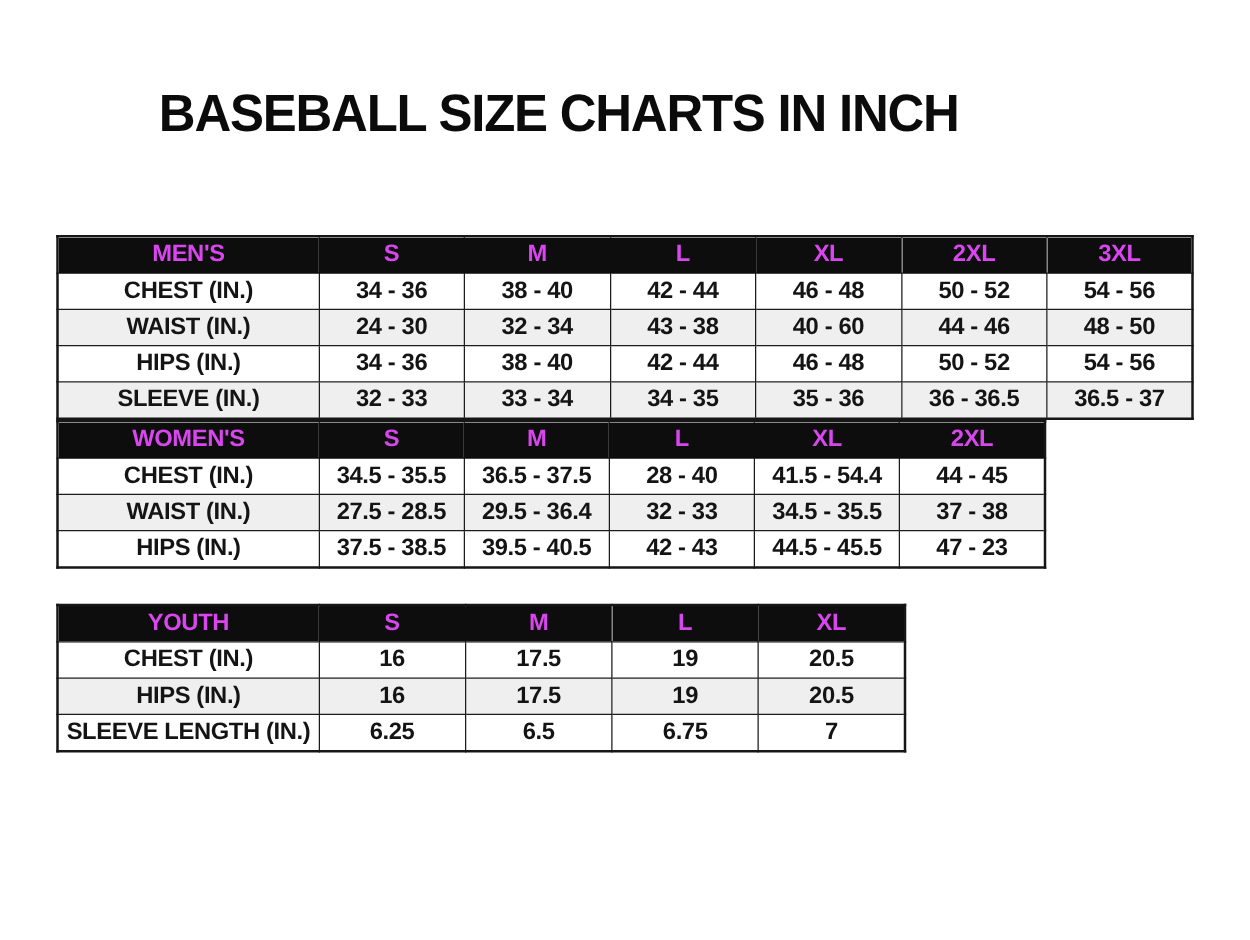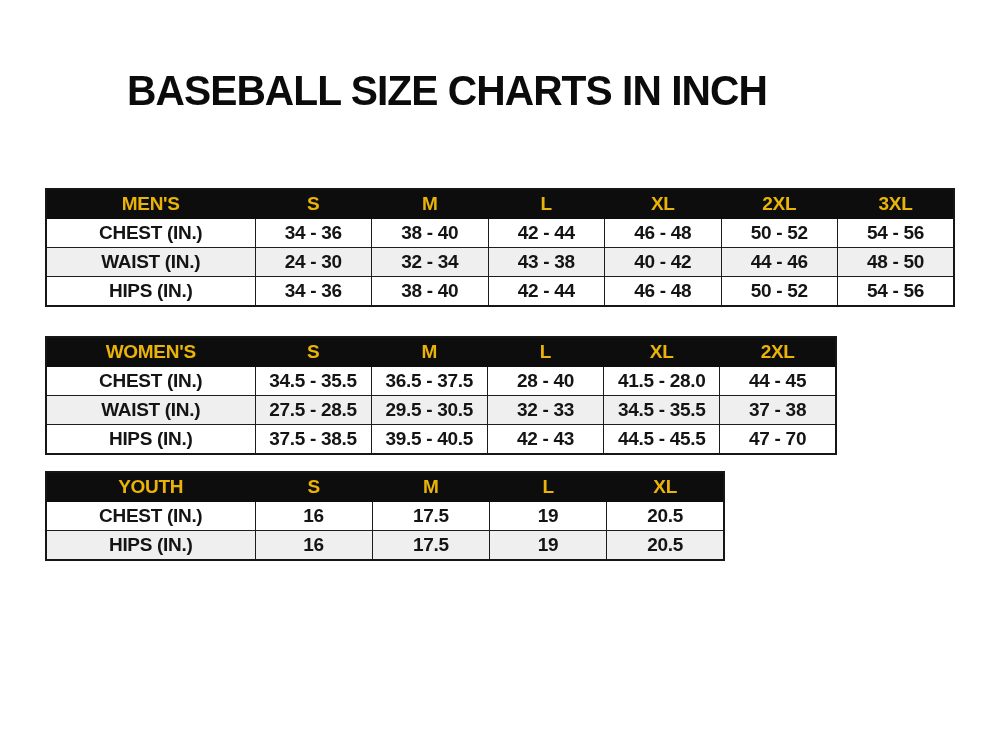--- a/index.html
+++ b/index.html
@@ -30,39 +30,39 @@
   }
   .charts {
     padding-left: 45px;
   }
   table.size-table {
     border-collapse: collapse;
     table-layout: fixed;
     border: 2px solid #161616;
   }
   table.men   { width: 910px; margin-top: 76px; }
-  table.women { width: 792px; margin-top: 29px; }
-  table.youth { width: 680px; margin-top: 16px; }
+  table.women { width: 792px; }
+  table.youth { width: 680px; margin-top: 28px; }
   col.label-col { width: 209px; }
   th, td {
     border: 1px solid #1c1c1c;
     height: 28px;
     padding: 0 2px;
     text-align: center;
     vertical-align: middle;
     font-weight: bold;
     font-size: 19px;
     letter-spacing: -0.3px;
     color: #141414;
     white-space: nowrap;
     overflow: hidden;
   }
   thead th {
     background: #0d0d0d;
-    color: #eab308;
+    color: #d946ef;
     border-color: #0d0d0d;
     font-size: 19px;
   }
   tbody tr:nth-child(odd)  { background: #ffffff; }
   tbody tr:nth-child(even) { background: #efefef; }
 </style>
 </head>
 <body>
 
 <div class="page">
@@ -95,33 +95,42 @@
           <td>42 - 44</td>
           <td>46 - 48</td>
           <td>50 - 52</td>
           <td>54 - 56</td>
         </tr>
         <tr>
           <td>WAIST (IN.)</td>
           <td>24 - 30</td>
           <td>32 - 34</td>
           <td>43 - 38</td>
-          <td>40 - 42</td>
+          <td>40 - 60</td>
           <td>44 - 46</td>
           <td>48 - 50</td>
         </tr>
         <tr>
           <td>HIPS (IN.)</td>
           <td>34 - 36</td>
           <td>38 - 40</td>
           <td>42 - 44</td>
           <td>46 - 48</td>
           <td>50 - 52</td>
           <td>54 - 56</td>
         </tr>
+        <tr>
+          <td>SLEEVE (IN.)</td>
+          <td>32 - 33</td>
+          <td>33 - 34</td>
+          <td>34 - 35</td>
+          <td>35 - 36</td>
+          <td>36 - 36.5</td>
+          <td>36.5 - 37</td>
+        </tr>
       </tbody>
     </table>
 
     <table class="size-table women">
       <colgroup>
           <col class="label-col">
           <col span="5">
         </colgroup>
       <thead>
         <tr>
@@ -132,38 +141,38 @@
           <th>XL</th>
           <th>2XL</th>
         </tr>
       </thead>
       <tbody>
         <tr>
           <td>CHEST (IN.)</td>
           <td>34.5 - 35.5</td>
           <td>36.5 - 37.5</td>
           <td>28 - 40</td>
-          <td>41.5 - 28.0</td>
+          <td>41.5 - 54.4</td>
           <td>44 - 45</td>
         </tr>
         <tr>
           <td>WAIST (IN.)</td>
           <td>27.5 - 28.5</td>
-          <td>29.5 - 30.5</td>
+          <td>29.5 - 36.4</td>
           <td>32 - 33</td>
           <td>34.5 - 35.5</td>
           <td>37 - 38</td>
         </tr>
         <tr>
           <td>HIPS (IN.)</td>
           <td>37.5 - 38.5</td>
           <td>39.5 - 40.5</td>
           <td>42 - 43</td>
           <td>44.5 - 45.5</td>
-          <td>47 - 70</td>
+          <td>47 - 23</td>
         </tr>
       </tbody>
     </table>
 
     <table class="size-table youth">
       <colgroup>
           <col class="label-col">
           <col span="4">
         </colgroup>
       <thead>
@@ -183,17 +192,24 @@
           <td>19</td>
           <td>20.5</td>
         </tr>
         <tr>
           <td>HIPS (IN.)</td>
           <td>16</td>
           <td>17.5</td>
           <td>19</td>
           <td>20.5</td>
         </tr>
+        <tr>
+          <td>SLEEVE LENGTH (IN.)</td>
+          <td>6.25</td>
+          <td>6.5</td>
+          <td>6.75</td>
+          <td>7</td>
+        </tr>
       </tbody>
     </table>
 
   </div>
 </div>
 
 </body></html>

